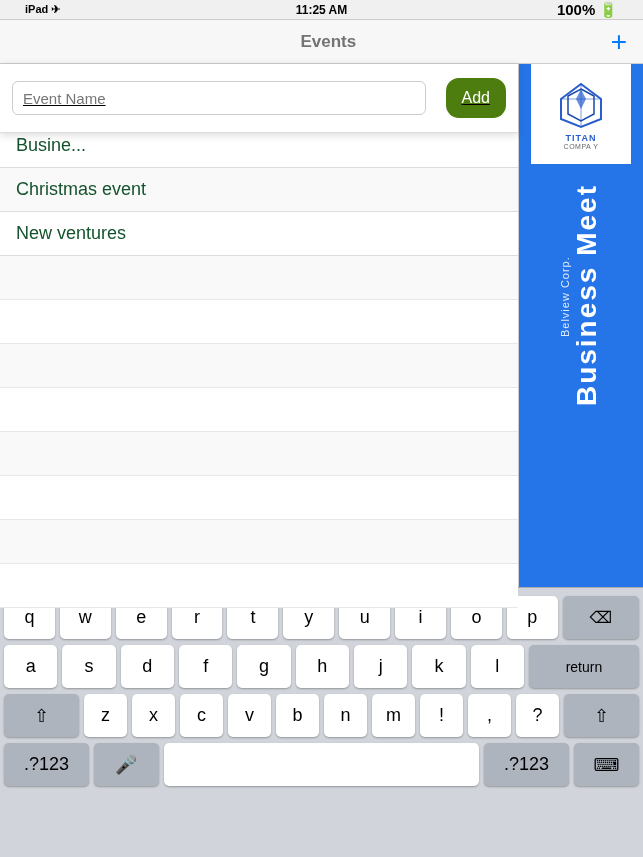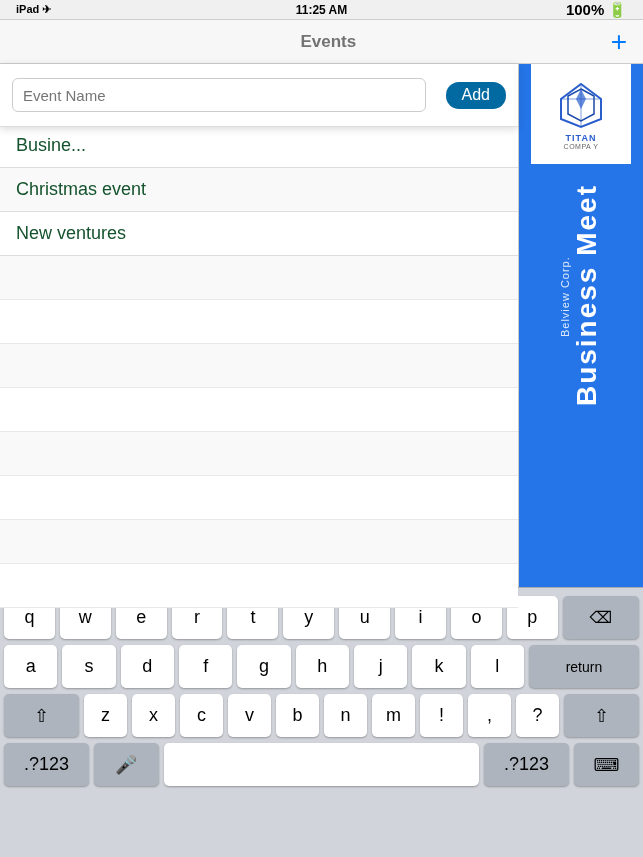--- a/index.html
+++ b/index.html
@@ -12,21 +12,21 @@
       position: relative;
     }
 
     
     .status-bar {
       height: 20px;
       background: #f0f0f0;
       display: flex;
       align-items: center;
       justify-content: space-between;
-      padding: 0 16px;
+      padding: 0 25px;
       font-size: 11px;
       font-weight: 600;
       color: #000;
       border-bottom: 1px solid #ccc;
     }
     .status-left { display: flex; align-items: center; gap: 4px; }
     .status-center { position: absolute; left: 50%; transform: translateX(-50%); font-size: 12px; }
     .status-right { display: flex; align-items: center; gap: 4px; font-size: 15px; }
 
     
@@ -75,38 +75,39 @@
       left: 0;
       right: 0;
       background: rgba(255,255,255,0.97);
       z-index: 10;
       padding: 14px 12px 14px 12px;
       border-bottom: 1px solid #ddd;
       box-shadow: 0 2px 8px rgba(0,0,0,0.15);
       display: flex;
       align-items: center;
       gap: 20px;
+      text-decoration: underline;
     }
     .event-name-input {
       flex: 1;
       height: 34px;
       border: 1px solid #ccc;
       border-radius: 6px;
       padding: 0 10px;
       font-size: 15px;
       color: #aaa;
       background: #fff;
       outline: none;
     }
     .add-button {
-      background: #0369a1;
+      background: #4d7c0f;
       color: #fff;
       border: none;
       border-radius: 13px;
-      height: 27px;
+      height: 40px;
       padding: 0 16px;
       font-size: 16px;
       font-weight: 500;
       cursor: pointer;
     }
 
     
     .event-list {
       padding-top: 60px;
     }

